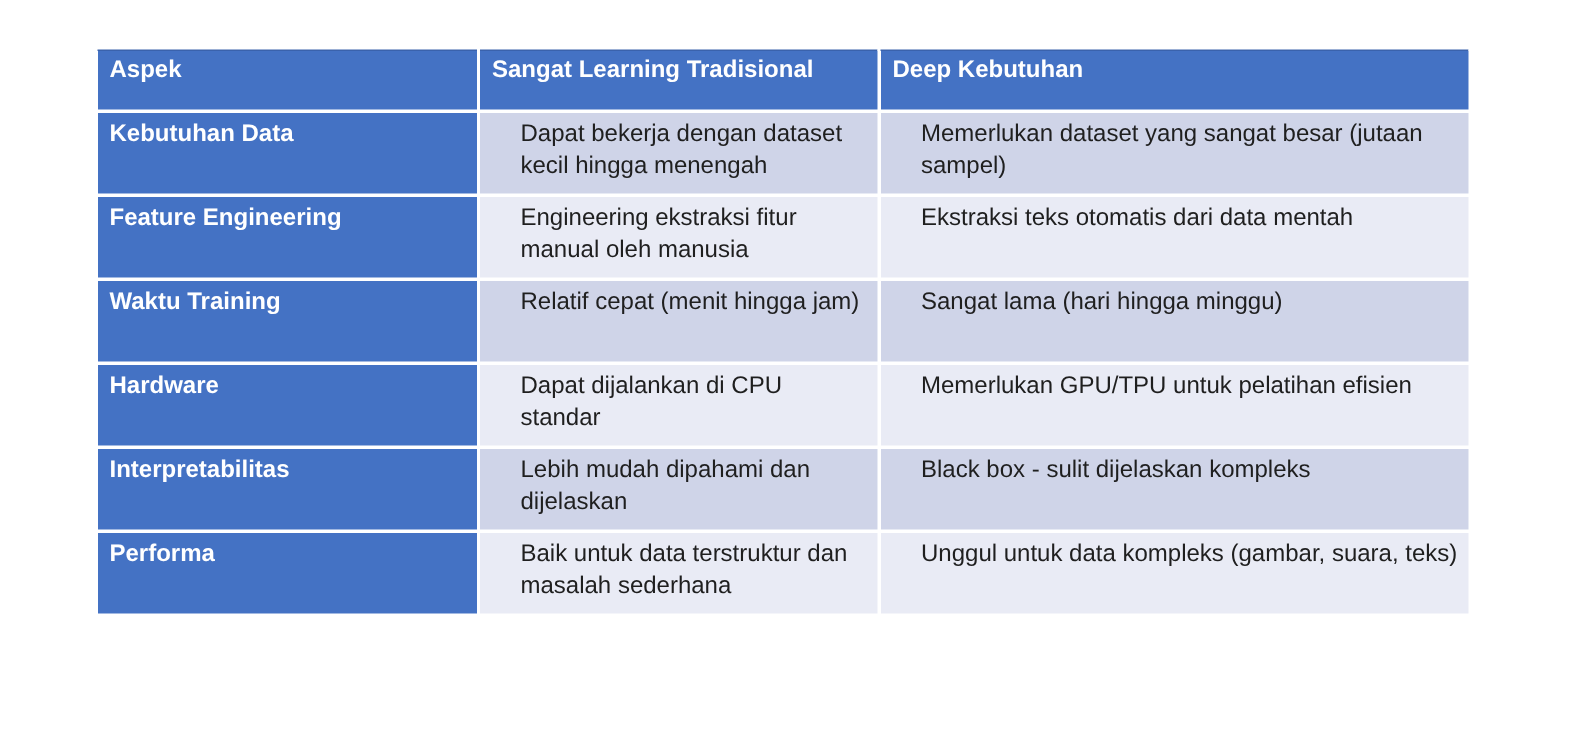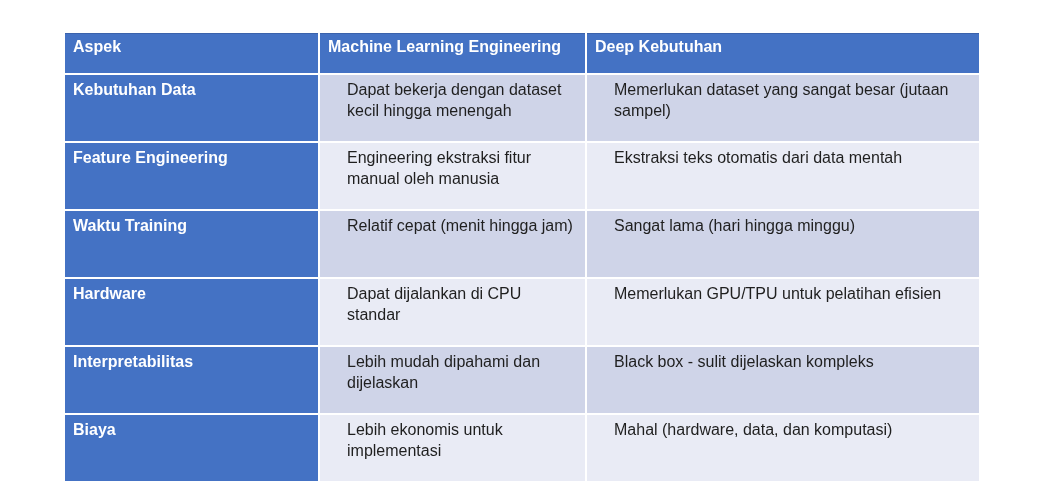--- a/index.html
+++ b/index.html
@@ -43,21 +43,21 @@
     font-weight: bold;
     text-align: left;
     height: 30px;
     vertical-align: middle;
     padding-top: 2px;
     padding-bottom: 16px;
     border-top: 1px solid var(--outer-edge, #3a62ac);
   }
 
   
-  table.cmp tbody tr { height: 68px; }
+  table.cmp tbody tr { height: 56px; }
   table.cmp tbody th {
     background: var(--header-fill, #4472C4);
     color: var(--header-text, #ffffff);
     font-weight: bold;
     text-align: left;
     vertical-align: top;
   }
   table.cmp tbody td {
     color: var(--body-text, #1f1f1f);
     font-weight: normal;
@@ -74,21 +74,21 @@
 <div class="canvas">
   <table class="cmp">
     <colgroup>
       <col class="c1">
         <col class="c2">
         <col class="c3">
     </colgroup>
     <thead>
       <tr>
         <th>Aspek</th>
-        <th>Machine Learning Engineering</th>
+        <th>Sangat Learning Tradisional</th>
         <th>Deep Kebutuhan</th>
       </tr>
     </thead>
     <tbody>
       <tr>
         <th>Kebutuhan Data</th>
         <td>Dapat bekerja dengan dataset kecil hingga menengah</td>
         <td>Memerlukan dataset yang sangat besar (jutaan sampel)</td>
       </tr>
       <tr>
@@ -105,19 +105,19 @@
         <th>Hardware</th>
         <td>Dapat dijalankan di CPU standar</td>
         <td>Memerlukan GPU/TPU untuk pelatihan efisien</td>
       </tr>
       <tr>
         <th>Interpretabilitas</th>
         <td>Lebih mudah dipahami dan dijelaskan</td>
         <td>Black box - sulit dijelaskan kompleks</td>
       </tr>
       <tr>
-        <th>Biaya</th>
-        <td>Lebih ekonomis untuk implementasi</td>
-        <td>Mahal (hardware, data, dan komputasi)</td>
+        <th>Performa</th>
+        <td>Baik untuk data terstruktur dan masalah sederhana</td>
+        <td>Unggul untuk data kompleks (gambar, suara, teks)</td>
       </tr>
     </tbody>
   </table>
 </div>
 
 </body></html>

